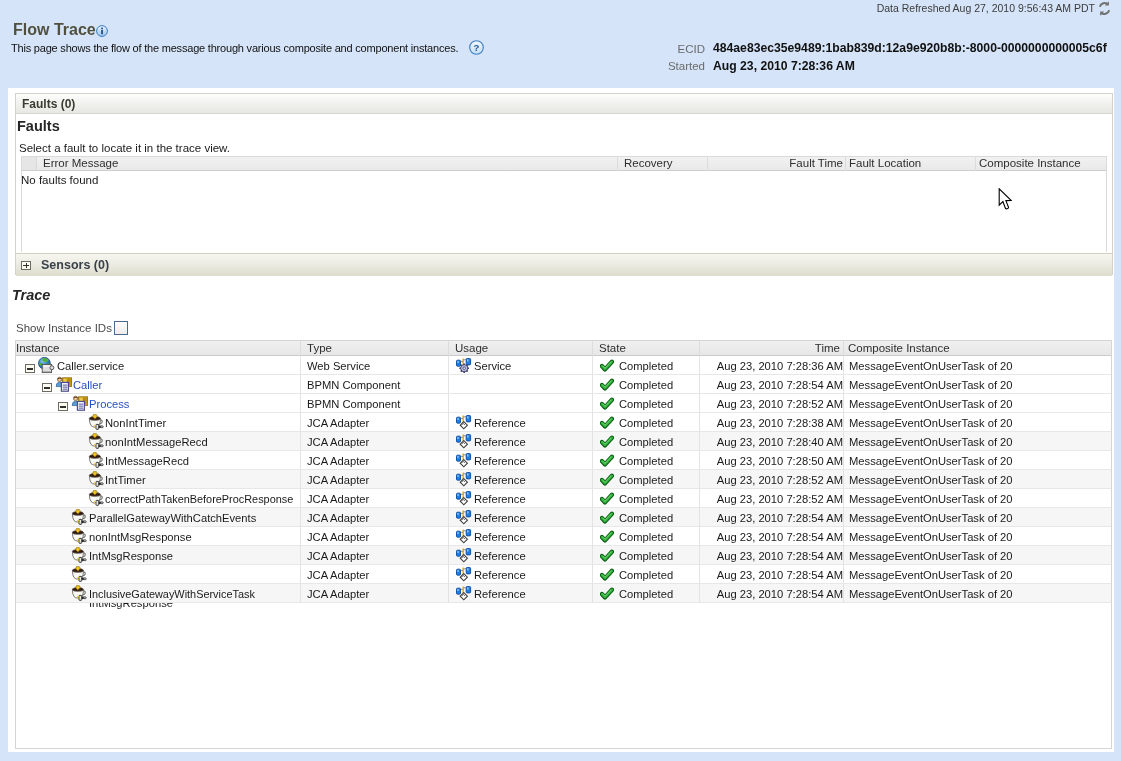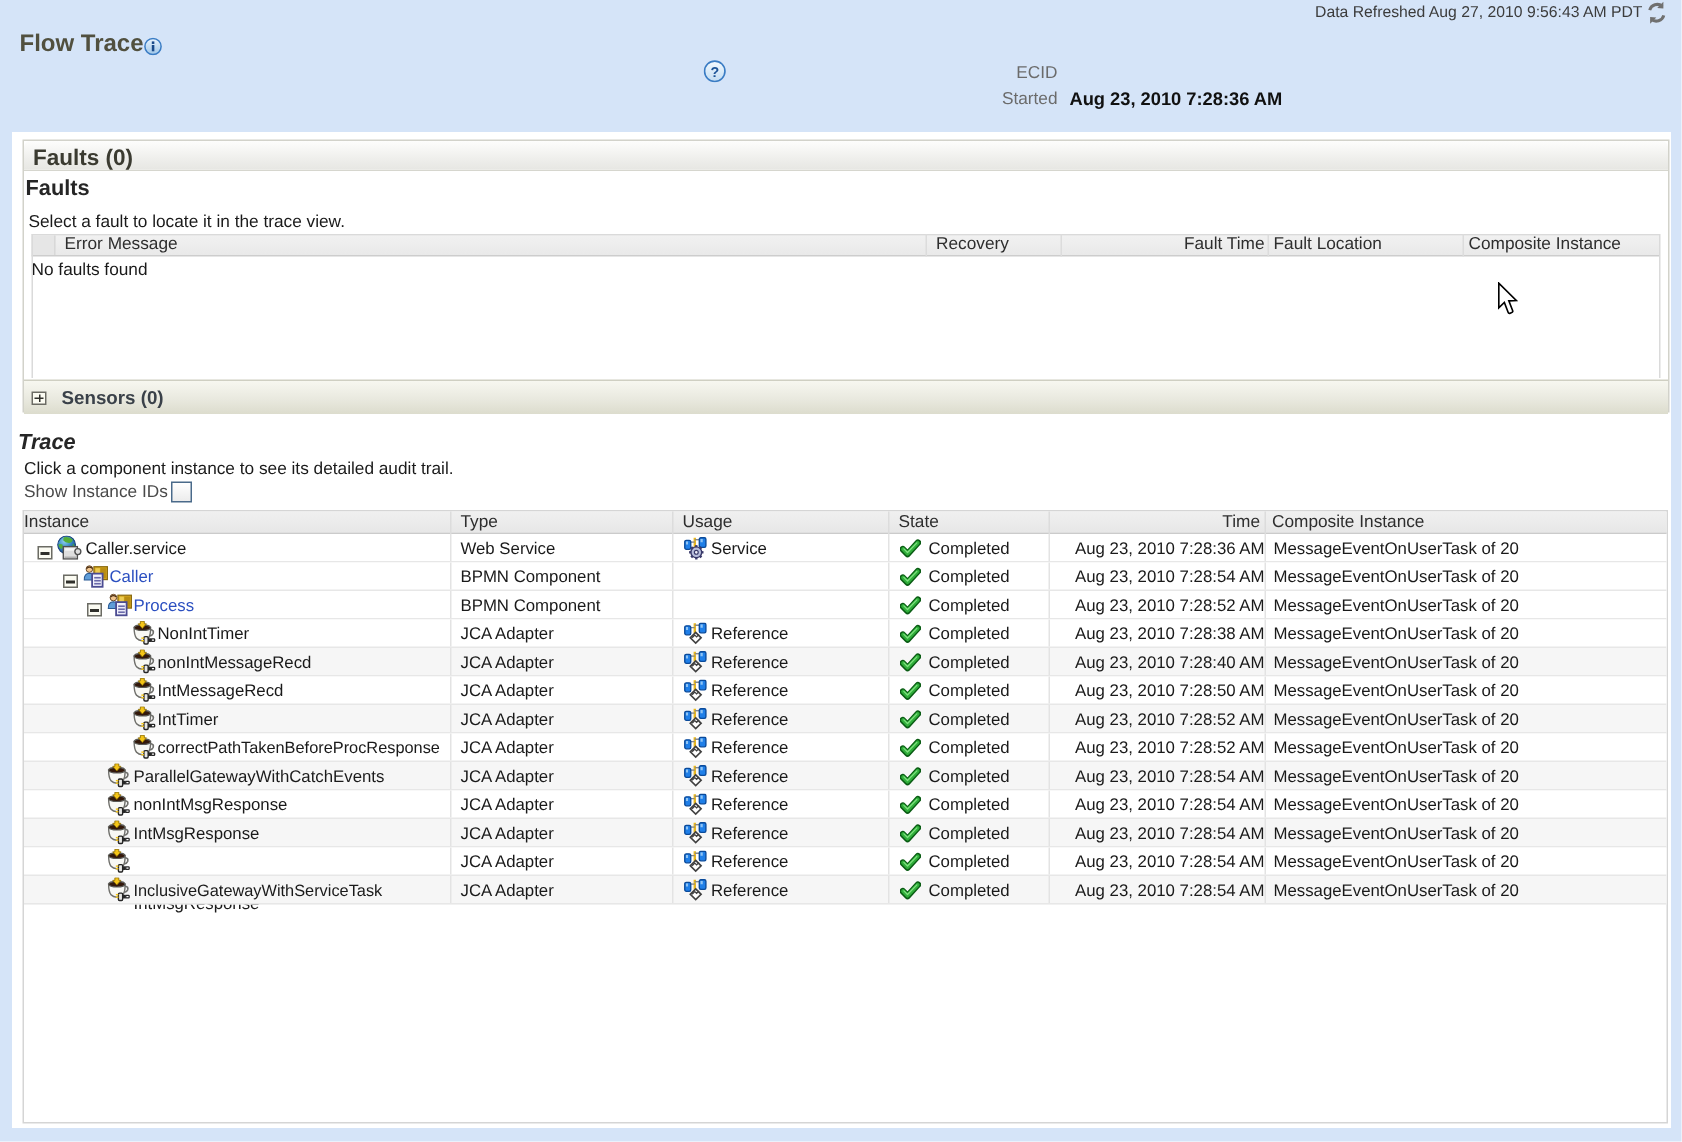--- a/index.html
+++ b/index.html
@@ -12,21 +12,21 @@
 #refreshline { position:absolute; top:2px; right:26px; font-size:10.5px; color:#3c3c3c; white-space:nowrap; }
 #title { position:absolute; left:13px; top:21px; font-size:16px; font-weight:bold; color:#51503f; }
 #subtitle { position:absolute; left:11px; top:42px; font-size:11px; letter-spacing:-0.2px; color:#111; }
 .toplabel { color:#6b6b6b; font-size:11.5px; }
 .topval { font-weight:bold; color:#111; font-size:12.2px; }
 
 #faultspanel { position:absolute; left:15px; top:93px; width:1098px; height:182px; border:1px solid #d2d2ca; background:#fff; }
 #faultsbar { position:absolute; left:0; top:0; width:1096px; height:20px;
   background:linear-gradient(#fdfdfc,#efefec 60%,#e7e7e3);
   border-bottom:1px solid #d6d6ce; border-top-left-radius:4px; border-top-right-radius:4px; }
-#faultsbar span { position:absolute; left:6px; top:3px; font-weight:bold; font-size:15px; color:#3b3b31; }
+#faultsbar span { position:absolute; left:6px; top:3px; font-weight:bold; font-size:12px; color:#3b3b31; }
 #sensorsbar { position:absolute; left:0px; top:159px; width:1096px; height:23px;
   background:linear-gradient(#f7f7f0,#e9e9df 55%,#dcdccd);
   border-top:1px solid #cfcfc2; }
 #sensorsbar .lbl { position:absolute; left:25px; top:4px; font-weight:bold; font-size:12.5px; color:#3a4149; }
 
 .h2 { font-weight:bold; font-size:14.5px; color:#262626; }
 .plain { font-size:11.5px; color:#1a1a1a; }
 
 .thead { background:linear-gradient(#f1f1f1,#e9e9e9); border-top:1px solid #dadada; border-bottom:1px solid #cdcdcd; }
 .thtext { position:absolute; top:1px; font-size:11.5px; color:#2e2e2e; }
@@ -62,32 +62,34 @@
 <defs>
         <linearGradient id="ig" x1="0" y1="0" x2="0" y2="1">
           <stop offset="0%" stop-color="#eaf4fd"></stop>
           <stop offset="100%" stop-color="#9fc6e8"></stop>
         </linearGradient>
       </defs>
 <circle cx="6" cy="6" r="5.4" fill="url(#ig)" stroke="#3a7cc4" stroke-width="1"></circle>
 <rect x="5.2" y="2.6" width="1.7" height="1.7" fill="#1a4a8a"></rect>
 <rect x="5.2" y="5" width="1.7" height="4.2" fill="#1a4a8a"></rect>
 </svg>
+  <div id="subtitle">This page shows the flow of the message through various composite and component instances.</div>
   <svg class="abs" style="left:469px;top:40px" width="15" height="15" viewBox="0 0 15 15">
 <defs>
         <linearGradient id="hg" x1="0" y1="0" x2="0" y2="1">
           <stop offset="0%" stop-color="#f4faff"></stop>
           <stop offset="100%" stop-color="#c2dcf2"></stop>
         </linearGradient>
       </defs>
 <circle cx="7.5" cy="7.5" r="6.8" fill="url(#hg)" stroke="#3a7cc4" stroke-width="1.1"></circle>
 <text x="7.5" y="11" font-family="Liberation Sans" font-size="9.5" font-weight="bold" fill="#1a5296" text-anchor="middle">?</text>
 </svg>
 
   <div class="abs toplabel" style="left:662px; top:43px; width:43px; text-align:right;">ECID</div>
+  <div class="abs topval" style="left:713px; top:41px;">484ae83ec35e9489:1bab839d:12a9e920b8b:-8000-0000000000005c6f</div>
   <div class="abs toplabel" style="left:662px; top:60px; width:43px; text-align:right;">Started</div>
   <div class="abs topval" style="left:713px; top:59px;">Aug 23, 2010 7:28:36 AM</div>
 
   <div id="faultspanel">
     <div id="faultsbar">
         <span>Faults (0)</span>
       </div>
     <div class="abs h2" style="left:1px; top:24px;">Faults</div>
     <div class="abs plain" style="left:3px; top:48px;">Select a fault to locate it in the trace view.</div>
     <div class="abs" style="left:5px; top:62px; width:1085px; height:15px;">
@@ -110,21 +112,20 @@
       <div class="pm plus" style="left:5px; top:7px;"></div>
       <div class="lbl">Sensors (0)</div>
     </div>
   </div>
 
   <svg class="abs" style="left:998px;top:188px" width="14" height="23" viewBox="0 0 14 23">
 <path d="M1.2 0.8 L1.2 17.2 L4.9 13.6 L7.4 20.2 Q7.8 21.2 8.8 20.8 L9.8 20.4 Q10.8 20 10.4 19 L7.9 12.6 L13 12.4 Z" fill="#ffffff" stroke="#000000" stroke-width="1.1"></path>
 </svg>
 
   <div class="abs h2" style="left:12px; top:287px;font-style:italic;">Trace</div>
-  <div class="abs plain" style="left:16px; top:307px;">Click a component instance to see its detailed audit trail.</div>
   <div class="abs" style="left:16px; top:322px; color:#4a4a4a; font-size:11.5px;">Show Instance IDs</div>
   <div class="abs" style="left:114px; top:321px; width:14px; height:14px; border:1px solid #4a6a8a; background:linear-gradient(#ffffff,#ececec);"></div>
 
   <div id="tracetable">
     <div id="tracehead">
       <div class="thtext" style="left:0;">Instance</div>
       <div class="thtext" style="left:291px;">Type</div>
       <div class="thtext" style="left:439px;">Usage</div>
       <div class="thtext" style="left:583px;">State</div>
       <div class="thtext" style="left:724px; width:100px; text-align:right;">Time</div>

